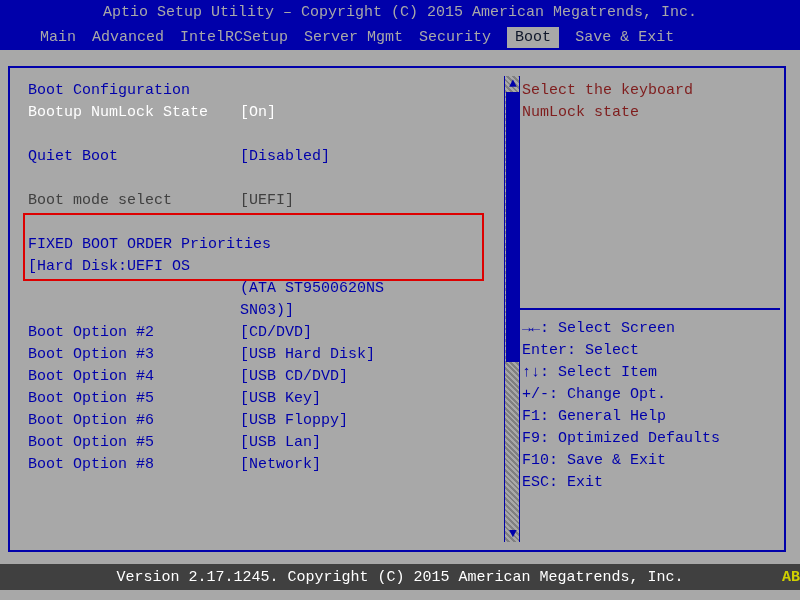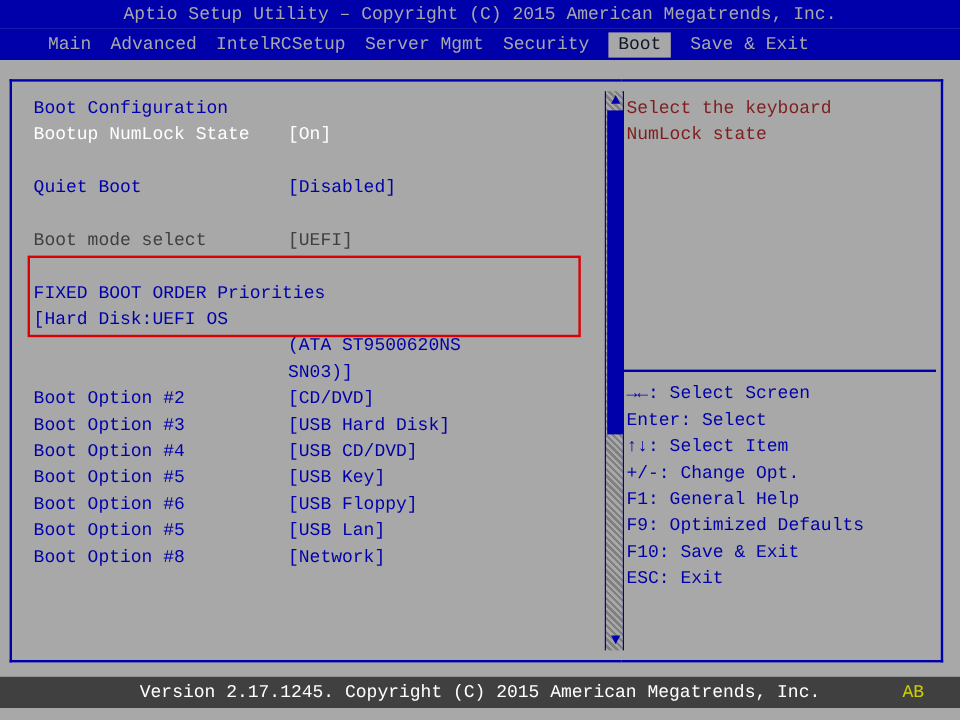--- a/index.html
+++ b/index.html
@@ -132,23 +132,23 @@
       text-align: center;
       height: 26px;
       display: flex;
       align-items: center;
       justify-content: center;
       position: relative;
       margin-top: -4px;
     }
     .footer-right {
       position: absolute;
-      right: 30px;
+      right: 0;
       color: #d0d000;
-      font-weight: normal;
+      font-weight: bold;
     }
     .spacer { height: 22px; }
   </style>
 </head>
 <body>
 
 <div class="bios-frame">
   <div class="title-bar">Aptio Setup Utility – Copyright (C) 2015 American Megatrends, Inc.</div>
   <div class="menu-bar">
     <span class="menu-item">Main</span>

